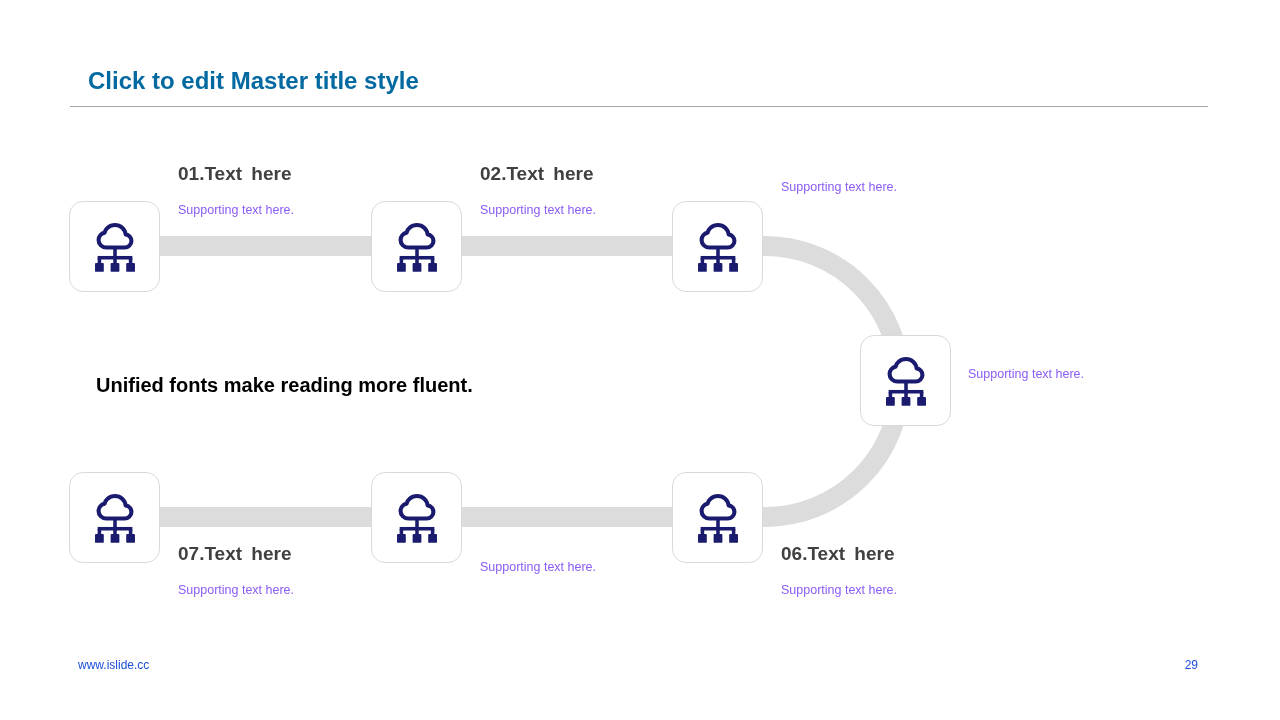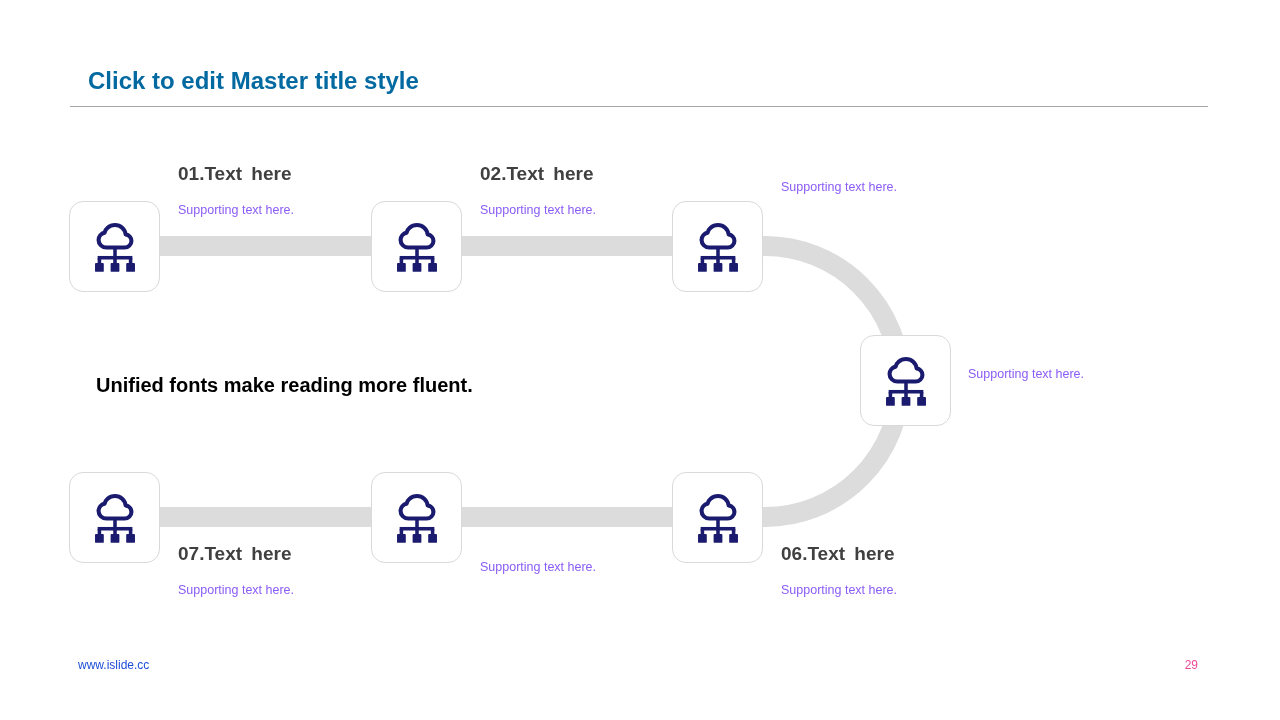--- a/index.html
+++ b/index.html
@@ -113,21 +113,21 @@
     left: 78px;
     top: 658px;
     font-size: 12px;
     color: #1d4ed8;
   }
   .footer-page {
     position: absolute;
     right: 82px;
     top: 658px;
     font-size: 12px;
-    color: #ec4899;
+    color: #1d4ed8;
     text-align: left;
   }
 
   .defs-hidden { position: absolute; width: 0; height: 0; overflow: hidden; }
 </style>
 </head>
 <body>
 
 <div class="slide">
 

